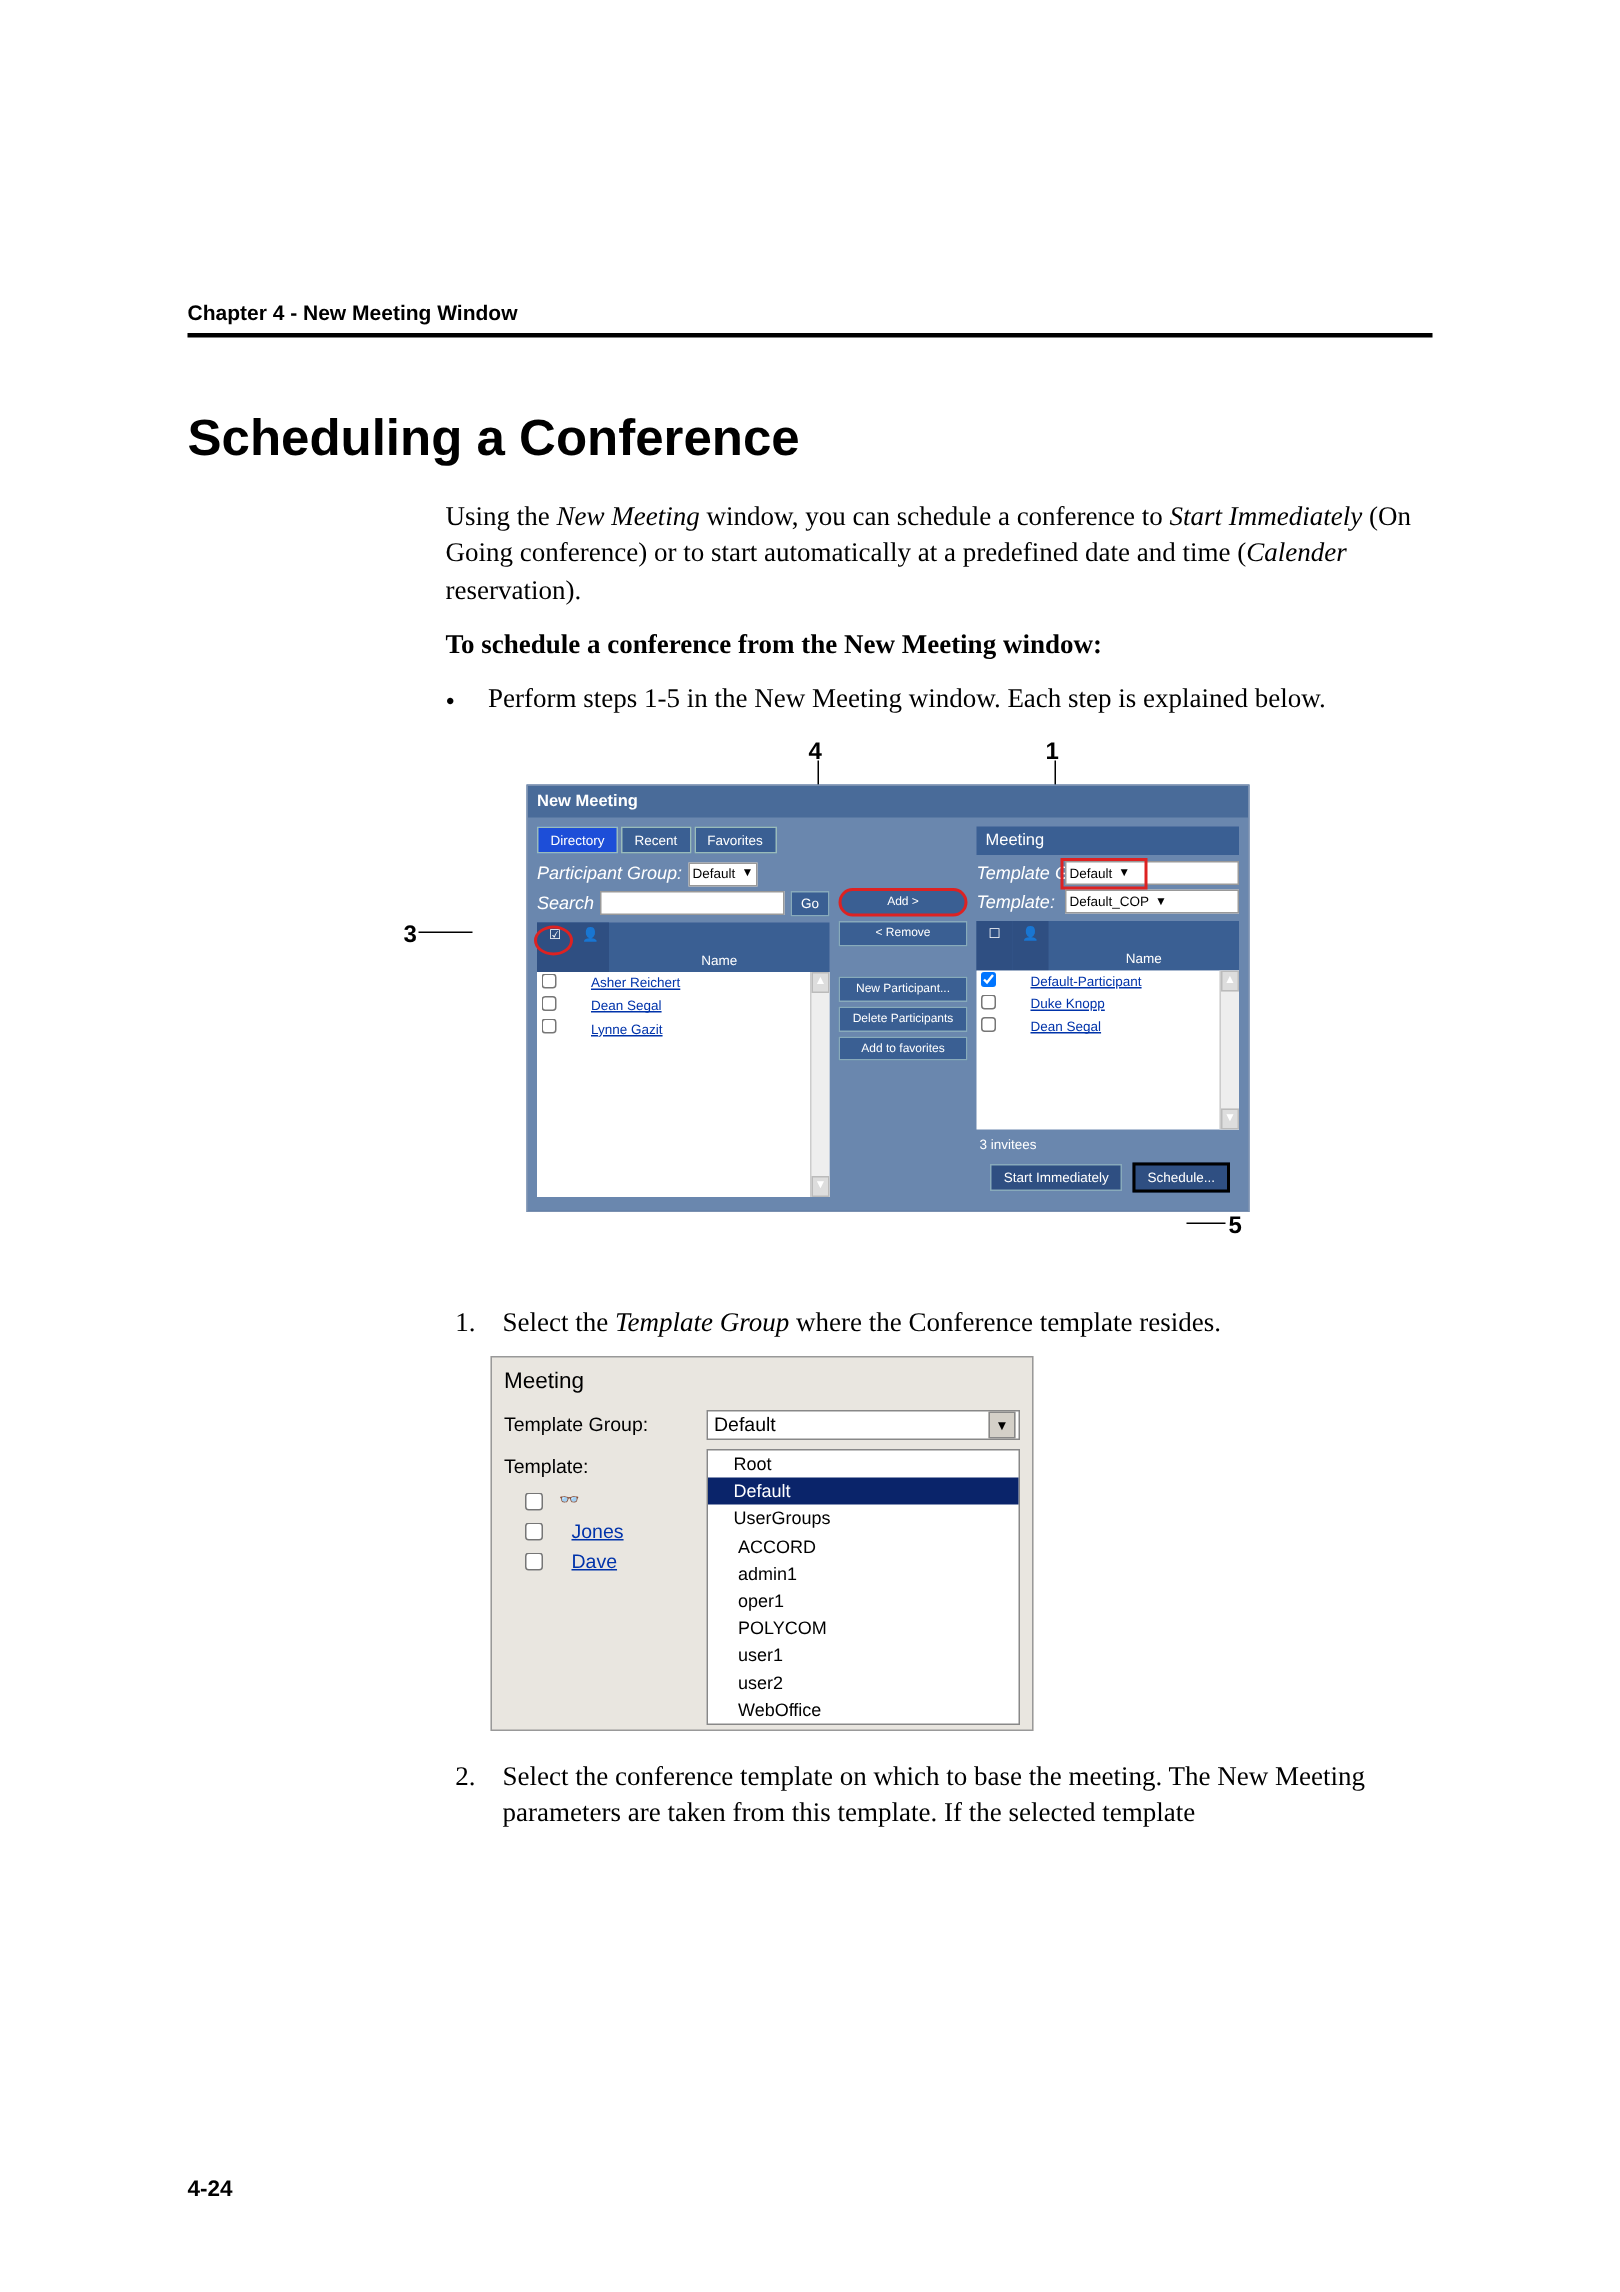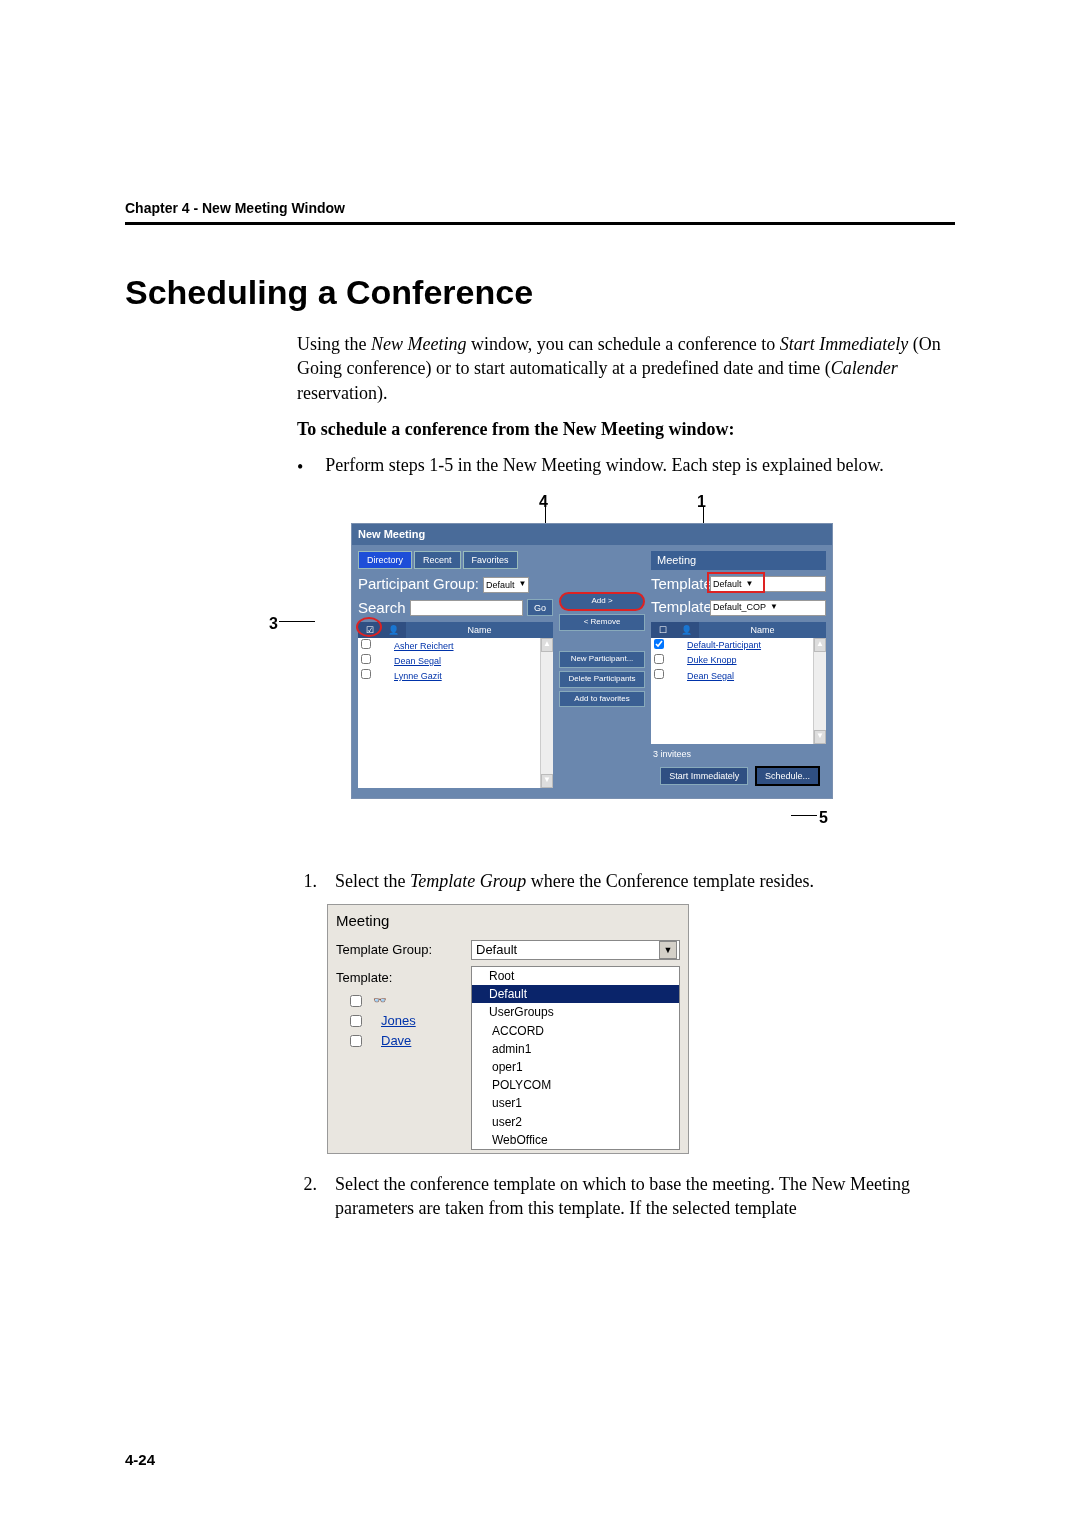--- a/index.html
+++ b/index.html
@@ -113,21 +113,21 @@
     margin-bottom: 5px;
   }
   .f-tab {
     background: #3a5f93;
     padding: 2px 8px;
     font-size: 9px;
     border: 1px solid #9bb;
   }
   .f-tab.sel { background: #1d4ed8; }
   .f-row { display: flex; align-items: center; gap: 4px; margin: 3px 0; }
-  .f-label { font-size: 15px; color: #fff; white-space: nowrap; }
+  .f-label { font-size: 12px; color: #fff; white-space: nowrap; font-style: italic; }
   .f-select {
     background: #fff; color: #000; font-size: 9px;
     border: 1px solid #999; padding: 0 2px; height: 14px;
     display: inline-flex; align-items: center;
   }
   .f-select .arrow { margin-left: 4px; font-size: 8px; }
   .f-input {
     background: #fff; border: 1px solid #999; height: 14px;
     flex: 1;
   }
@@ -137,21 +137,21 @@
   }
   .f-tablehead {
     display: flex; background: #3a5f93; margin-top: 4px;
     font-size: 9px;
   }
   .f-tablehead .th {
     padding: 2px 4px; text-align: center;
   }
   .f-tablehead .th.c1 { width: 16px; background:#2f4f82; }
   .f-tablehead .th.c2 { width: 16px; background:#2f4f82; }
-  .f-tablehead .th.c3 { flex:1; }
+  .f-tablehead .th.c3 { flex:1;margin-top:17px; }
   .f-listbox {
     background: #fff; height: 150px; overflow: hidden;
     position: relative;
   }
   .f-listrow {
     display: flex; align-items: center;
     font-size: 9px; color: #006; padding: 1px 0;
   }
   .f-listrow .chk {
     width: 16px; text-align:center;

